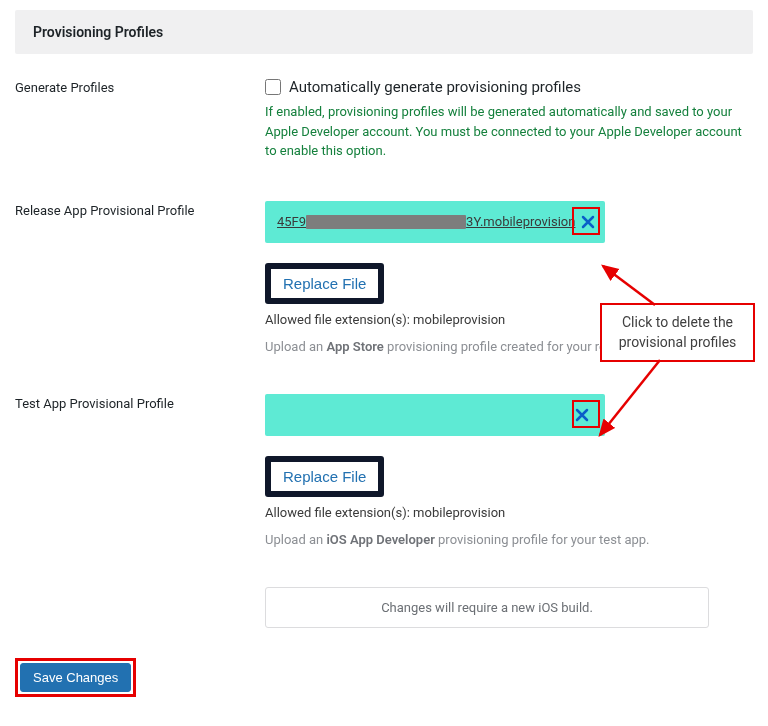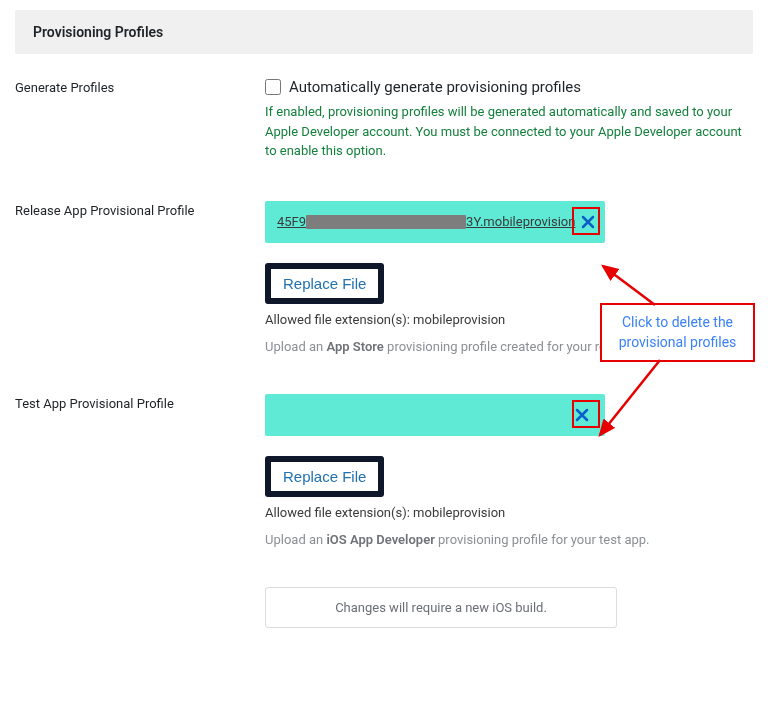--- a/index.html
+++ b/index.html
@@ -126,21 +126,21 @@
       color: #6f7277;
       font-weight: 600;
     }
     .notice-box {
       border: 1px solid #dcdcde;
       background: #fff;
       text-align: center;
       padding: 12px;
       color: #6b6f74;
       font-size: 13px;
-      width: 352px;
+      width: 444px;
       margin-left: 250px;
       border-radius: 3px;
       margin-bottom: 30px;
     }
     .save-btn-wrap {
       display: inline-block;
       border: 3px solid #e60000;
       padding: 2px;
     }
     .btn-primary {
@@ -149,21 +149,21 @@
       border: 1px solid #2271b1;
       padding: 6px 12px;
       font-size: 13px;
       border-radius: 3px;
       cursor: pointer;
     }
     
     .callout {
       position: absolute;
       border: 2.5px solid #e60000;
-      color: #3b82f6;
+      color: #404040;
       font-size: 14px;
       padding: 8px 12px;
       background: #fff;
       text-align: center;
       line-height: 1.4;
       width: 155px;
     }
     .annotation-layer {
       position: absolute;
       top: 0; left: 0;
@@ -239,20 +239,23 @@
       <button class="btn-outline">Replace File</button>
       <div class="allowed-ext">Allowed file extension(s): mobileprovision</div>
       <div class="upload-help">
         <span>Upload an </span><b>iOS App Developer</b><span> provisioning profile for your test app.</span>
       </div>
     </div>
   </div>
 
   <div class="notice-box">Changes will require a new iOS build.</div>
 
+  <div class="save-btn-wrap">
+    <button class="btn-primary">Save Changes</button>
+  </div>
 
   
   <div class="annotation-layer">
     <div class="callout" style="left:585px; top:293px;">
       <span>Click to delete the</span><br>
       <span>provisional profiles</span>
     </div>
 
     <svg class="arrow" style="left:580px; top:250px;" width="80" height="60">
       <defs>

